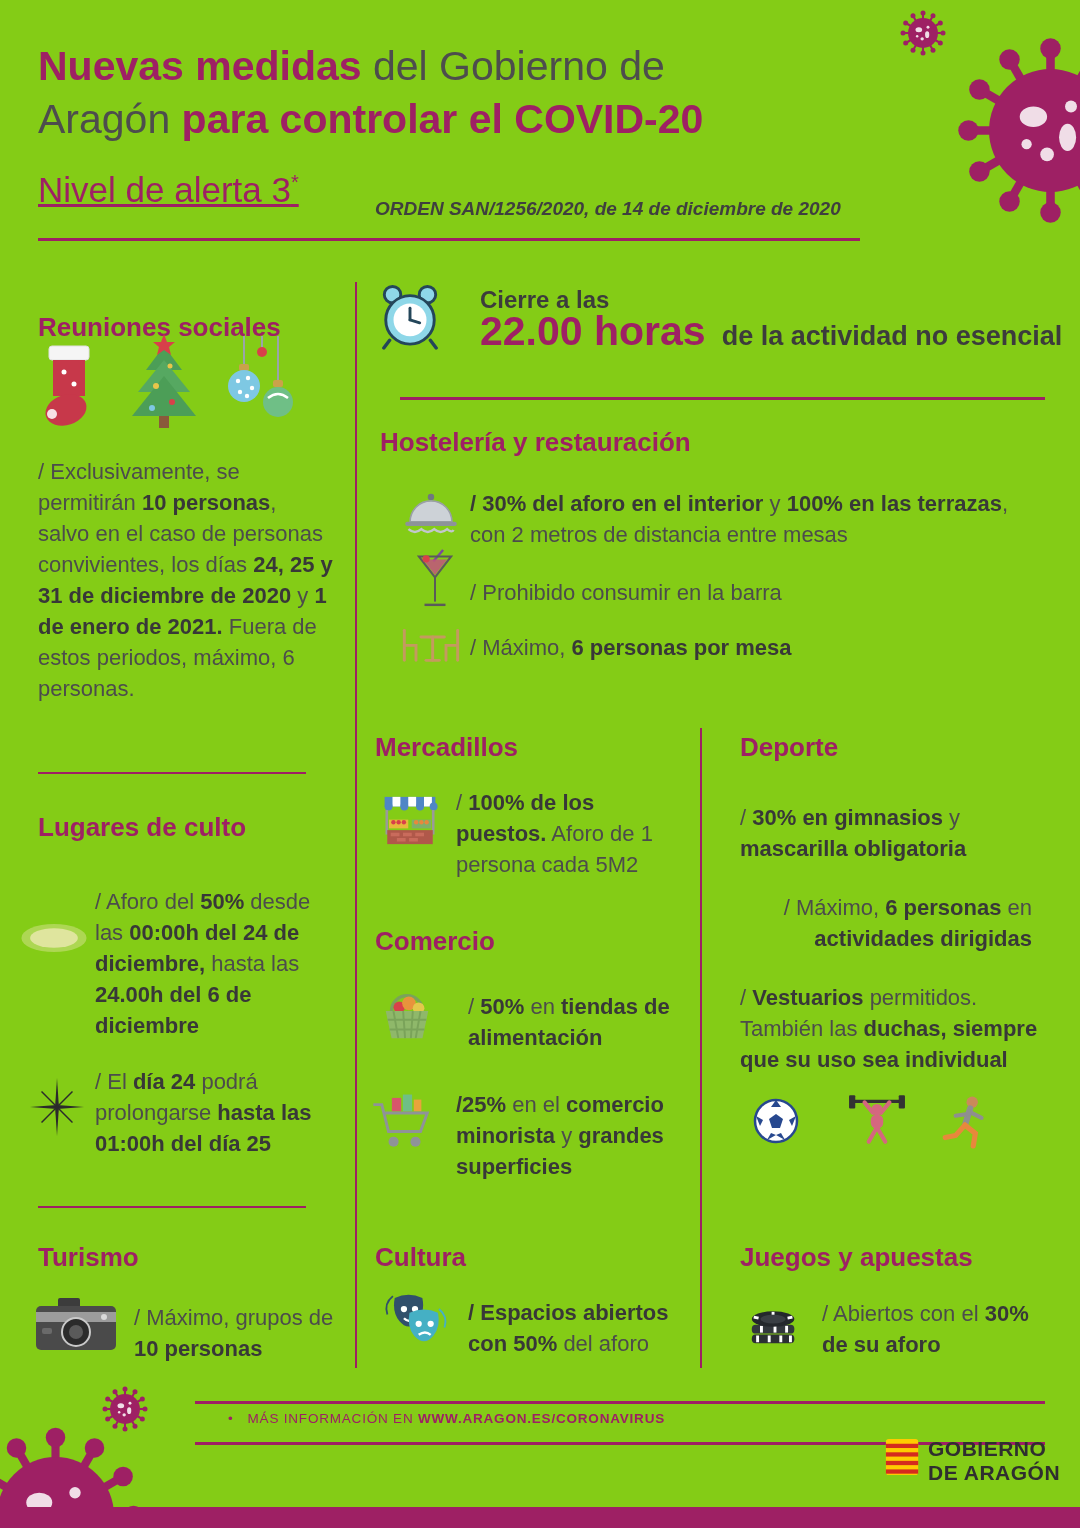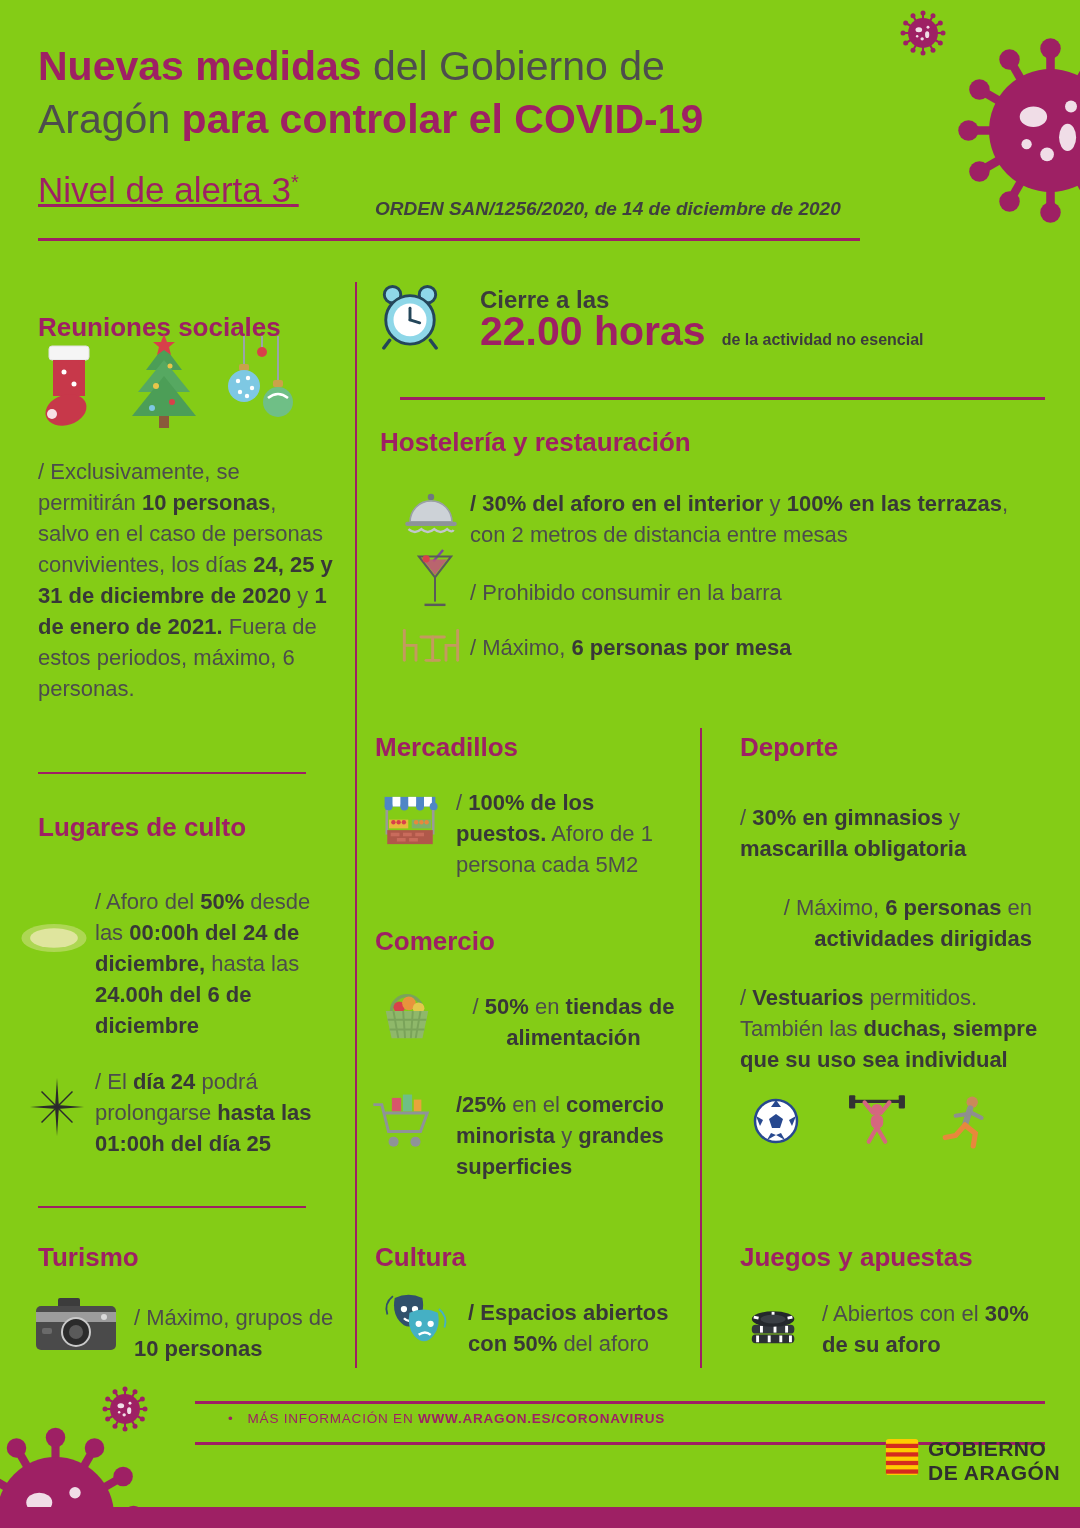--- a/index.html
+++ b/index.html
@@ -15,21 +15,21 @@
   .alert { font-size:35px; color:#9e2064; font-weight:400; }
   .alert sup { font-size:20px; }
   .order { font-size:19px; font-style:italic; color:#3f3f3f; font-weight:600; }
   .h { font-size:26px; font-weight:700; color:#9e2064; }
   .rich { font-size:22px; line-height:31px; color:#4c4c4c; }
   .rich .b { font-weight:700; color:#383838; }
   .rule { background:#9e2064; }
   .banner-kicker { font-size:24px; font-weight:700; color:#3c3c3c; }
   .time-row { display:flex; align-items:baseline; gap:16px; white-space:nowrap; }
   .banner-time { font-size:41px; font-weight:700; color:#9e2064; }
-  .banner-rest { font-size:16px; font-weight:700; color:#3c3c3c; }
+  .banner-rest { font-size:27px; font-weight:700; color:#3c3c3c; }
   .footer-info { font-size:13.5px; letter-spacing:.8px; color:#9e2064; font-weight:500; white-space:nowrap; }
   .footer-info .bullet { margin-right:14px; }
   .footer-info .url { font-weight:800; }
   .logo-text { font-size:21px; line-height:24px; font-weight:800; color:#2f2f2f; letter-spacing:.5px; }
   .virus { color:#9e2064; }
 </style>
 </head>
 <body>
 
 <svg width="0" height="0" style="position:absolute" aria-hidden="true">
@@ -295,21 +295,21 @@
       <rect x="2" y="25" width="34" height="4.5" fill="#d52b1e"></rect>
       <rect x="2" y="34" width="34" height="4.5" fill="#d52b1e"></rect>
     </symbol>
   </defs>
 </svg>
 
 <div class="page">
 
   <div class="abs title" style="left:38px; top:40px; width:840px;">
     <span class="acc">Nuevas medidas</span><span class="gray"> del Gobierno de</span><br>
-    <span class="gray">Aragón </span><span class="acc">para controlar el COVID-19</span>
+    <span class="gray">Aragón </span><span class="acc">para controlar el COVID-20</span>
   </div>
 
   <div class="abs alert" style="left:38px; top:170px;text-decoration:underline;">
     <span>Nivel de alerta 3</span><sup>*</sup>
   </div>
 
   <div class="abs order" style="left:375px; top:198px;">ORDEN SAN/1256/2020, de 14 de diciembre de 2020</div>
 
   <div class="abs rule" style="left:38px; top:238px; width:822px; height:3px;"></div>
 
@@ -386,21 +386,21 @@
   <div class="abs h" style="left:375px; top:732px;">Mercadillos</div>
   <svg class="abs" style="left:382px; top:792px; width:56px; height:64px;">
       <use href="#stall"></use>
     </svg>
   <div class="abs rich" style="left:456px; top:787px; width:218px;"><span>/ </span><span class="b">100% de los puestos.</span><span> Aforo de 1 persona cada 5M2</span></div>
 
   <div class="abs h" style="left:375px; top:926px;">Comercio</div>
   <svg class="abs" style="left:378px; top:985px; width:58px; height:58px;">
       <use href="#basket"></use>
     </svg>
-  <div class="abs rich" style="left:456px; top:991px; width:235px;text-align:center;"><span>/ </span><span class="b">50%</span><span> en </span><span class="b">tiendas de alimentación</span></div>
+  <div class="abs rich" style="left:468px; top:991px; width:235px;"><span>/ </span><span class="b">50%</span><span> en </span><span class="b">tiendas de alimentación</span></div>
   <svg class="abs" style="left:370px; top:1085px; width:64px; height:78px;">
       <use href="#cart"></use>
     </svg>
   <div class="abs rich" style="left:456px; top:1089px; width:240px;"><span class="b">/25%</span><span> en el </span><span class="b">comercio minorista</span><span> y </span><span class="b">grandes superficies</span></div>
 
   <div class="abs h" style="left:375px; top:1242px;">Cultura</div>
   <svg class="abs" style="left:380px; top:1292px; width:70px; height:58px;">
       <use href="#masks"></use>
     </svg>
   <div class="abs rich" style="left:468px; top:1297px; width:225px;"><span class="b">/ Espacios abiertos con 50%</span><span> del aforo</span></div>

